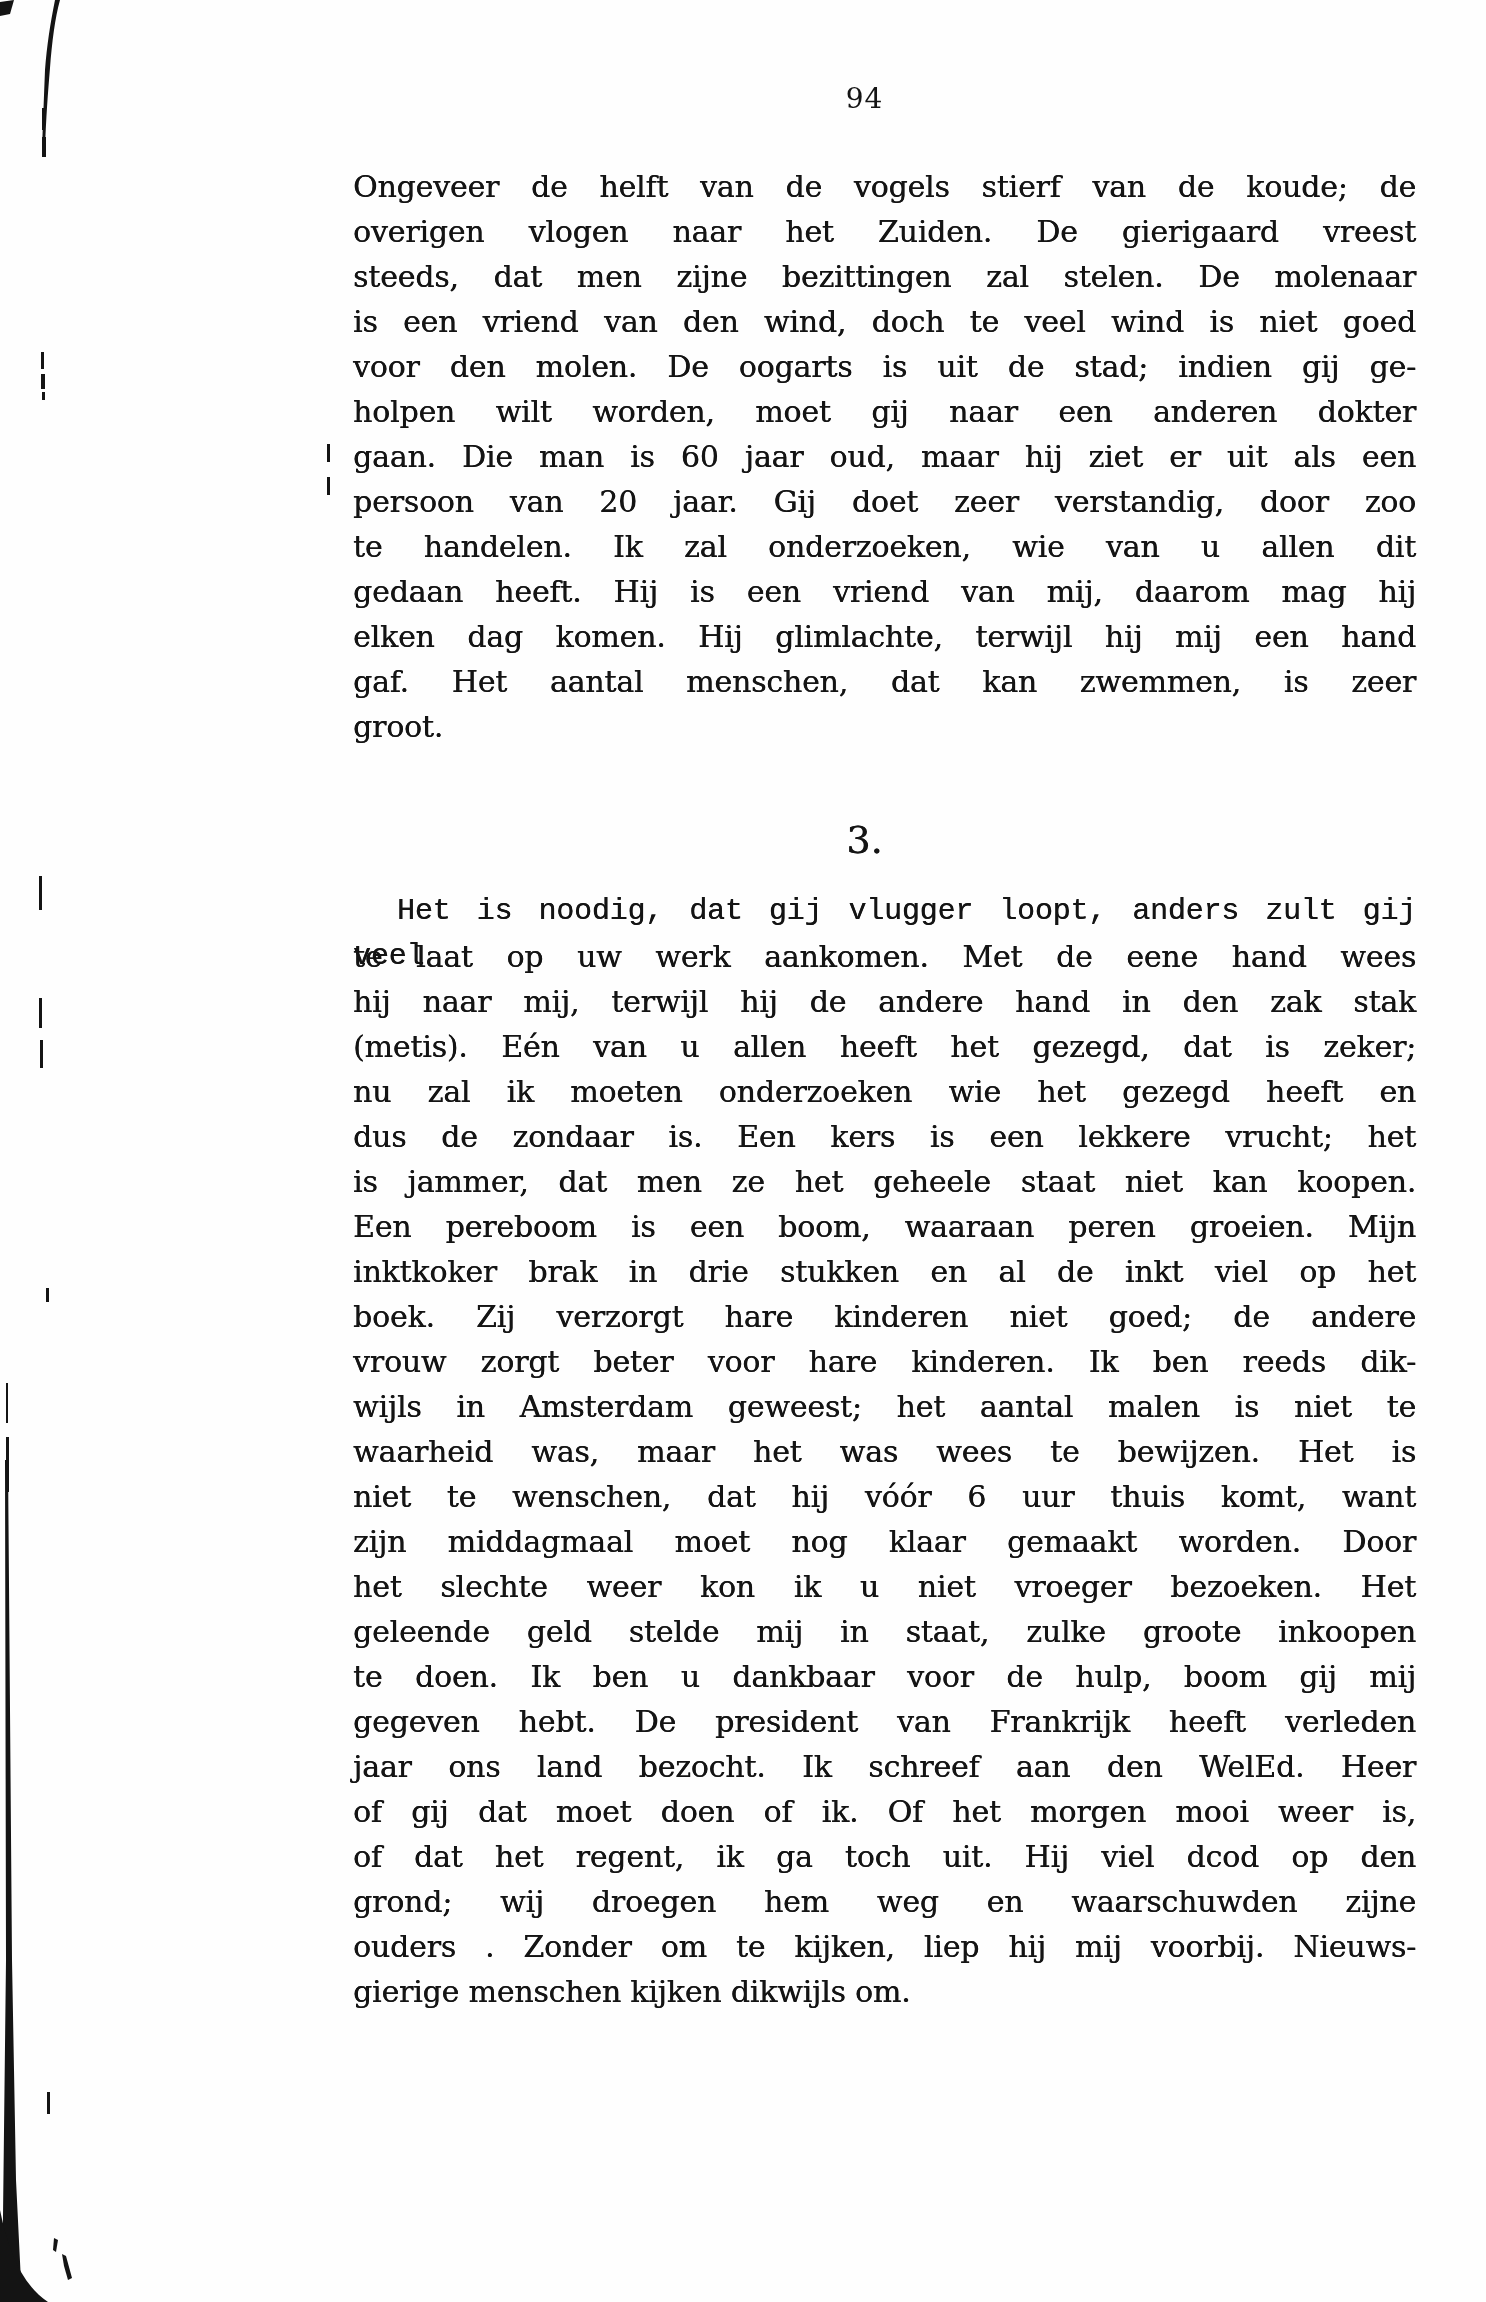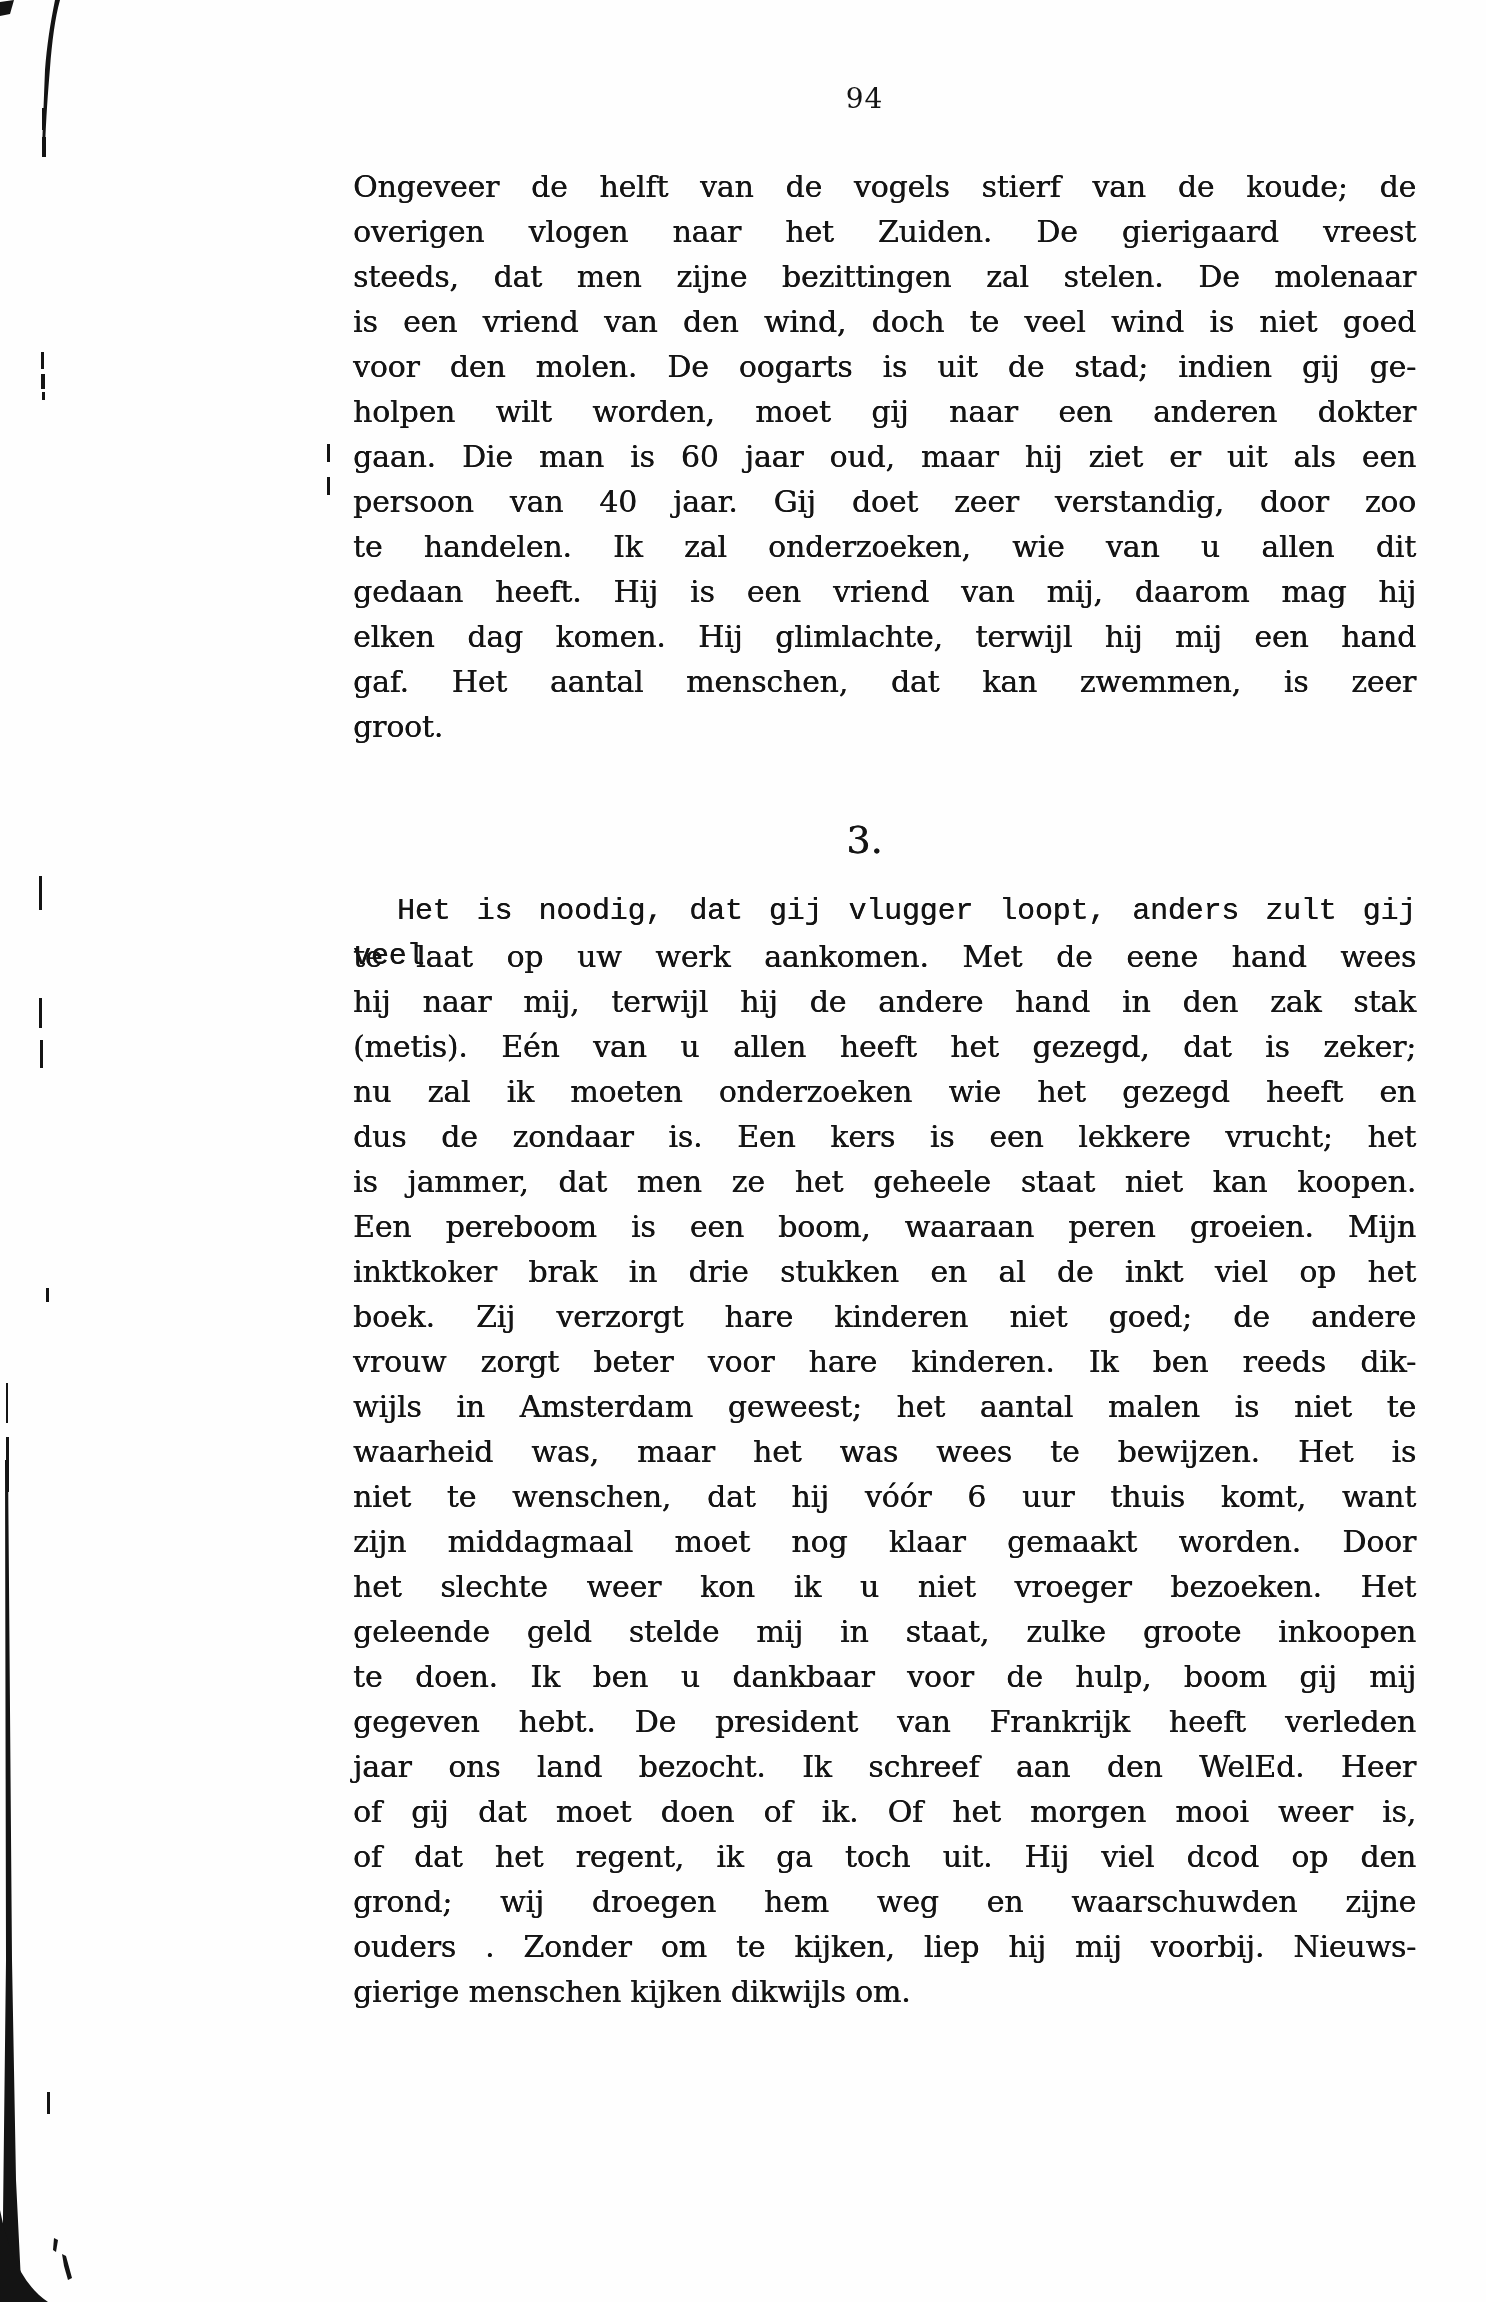--- a/index.html
+++ b/index.html
@@ -65,21 +65,21 @@
   <div class="page-number">94</div>
 
   <div class="para para1">
       <div class="line">Ongeveer de helft van de vogels stierf van de koude; de</div>
       <div class="line">overigen vlogen naar het Zuiden.  De gierigaard vreest</div>
       <div class="line">steeds, dat men zijne bezittingen zal stelen.  De molenaar</div>
       <div class="line">is een vriend van den wind, doch te veel wind is niet goed</div>
       <div class="line">voor den molen.  De oogarts is uit de stad; indien gij ge-</div>
       <div class="line">holpen wilt worden, moet gij naar een anderen dokter</div>
       <div class="line">gaan.  Die man is 60 jaar oud, maar hij ziet er uit als een</div>
-      <div class="line">persoon van 40 jaar.  Gij doet zeer verstandig, door zoo</div>
+      <div class="line">persoon van 20 jaar.  Gij doet zeer verstandig, door zoo</div>
       <div class="line">te handelen.   Ik zal onderzoeken, wie van u allen dit</div>
       <div class="line">gedaan heeft.  Hij is een vriend van mij, daarom mag hij</div>
       <div class="line">elken dag komen.  Hij glimlachte, terwijl hij mij een hand</div>
       <div class="line">gaf.   Het aantal menschen, dat kan zwemmen, is zeer</div>
       <div class="line last">groot.</div>
     </div>
 
   <div class="section-heading">3.</div>
 
   <div class="para para2">

